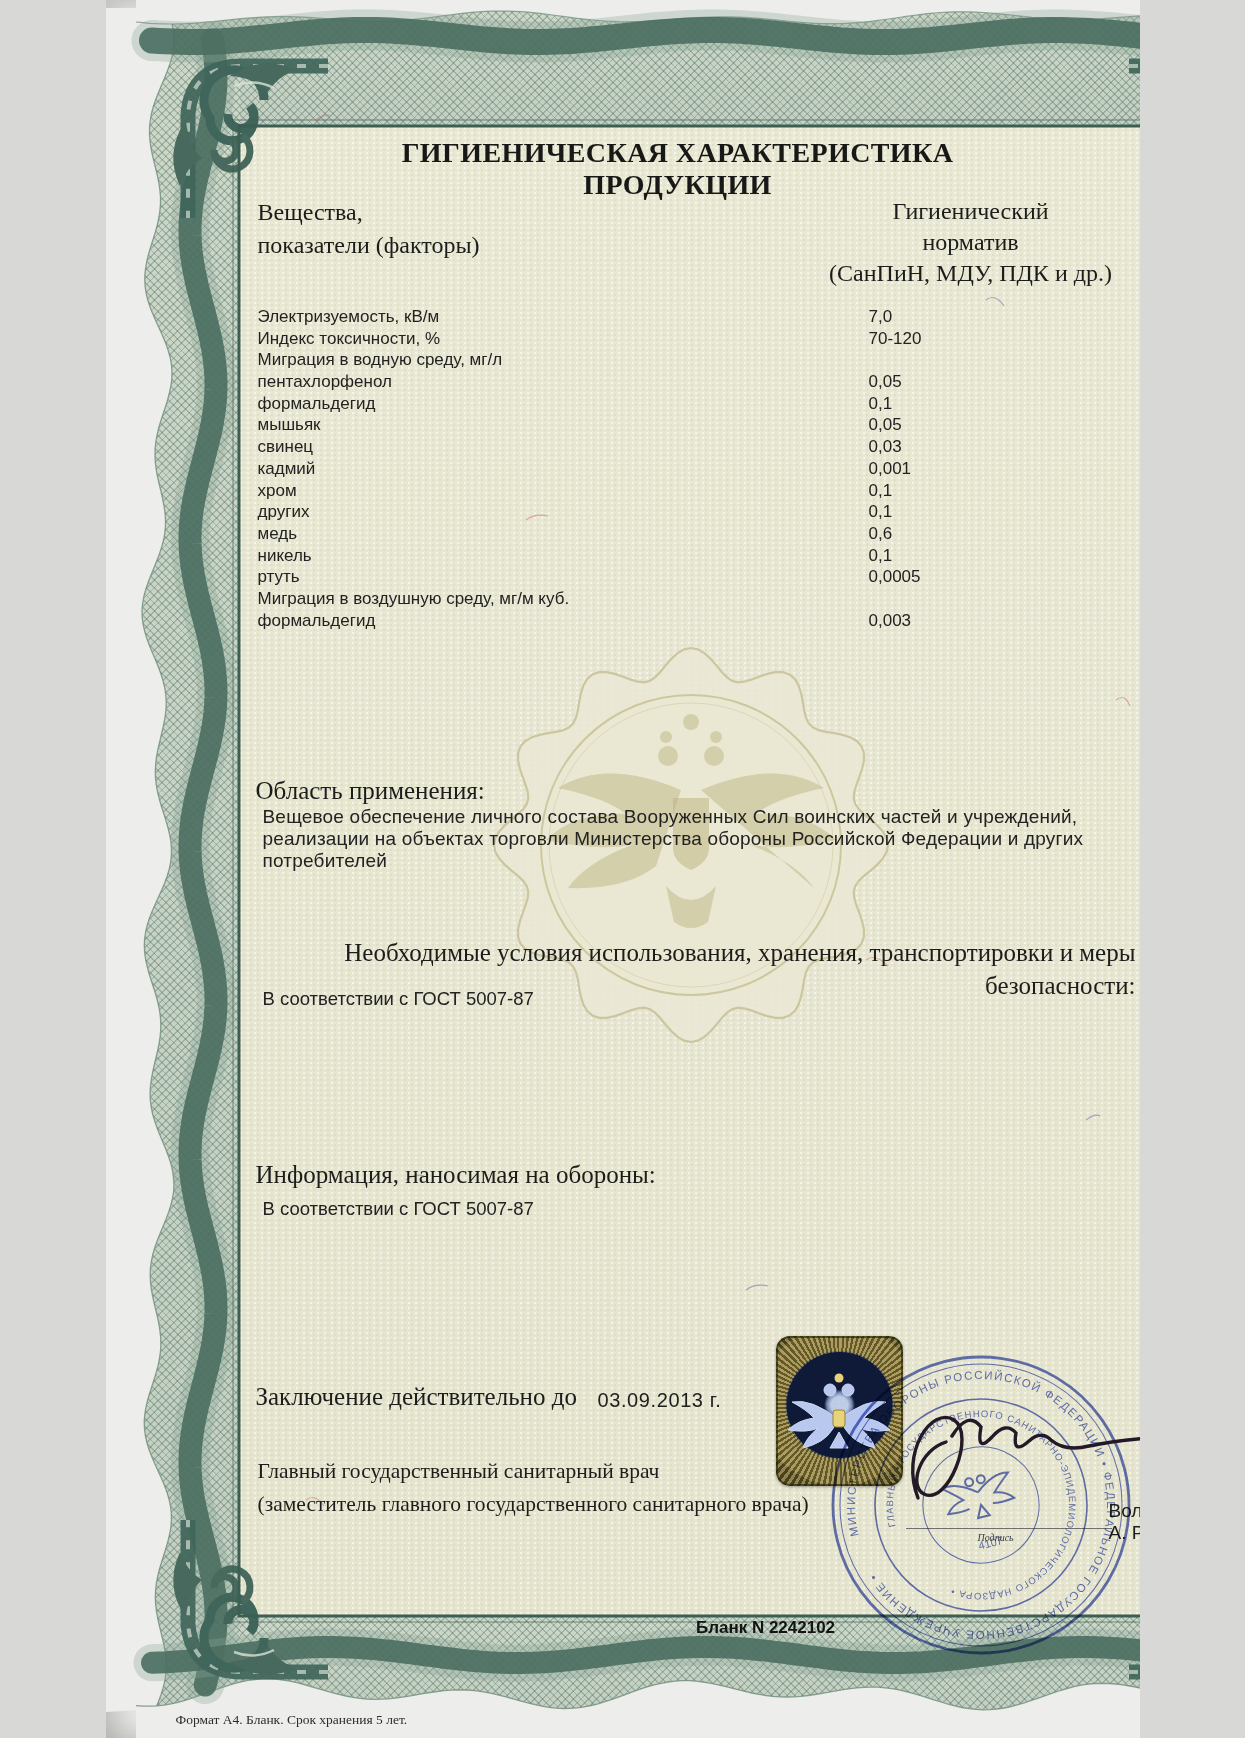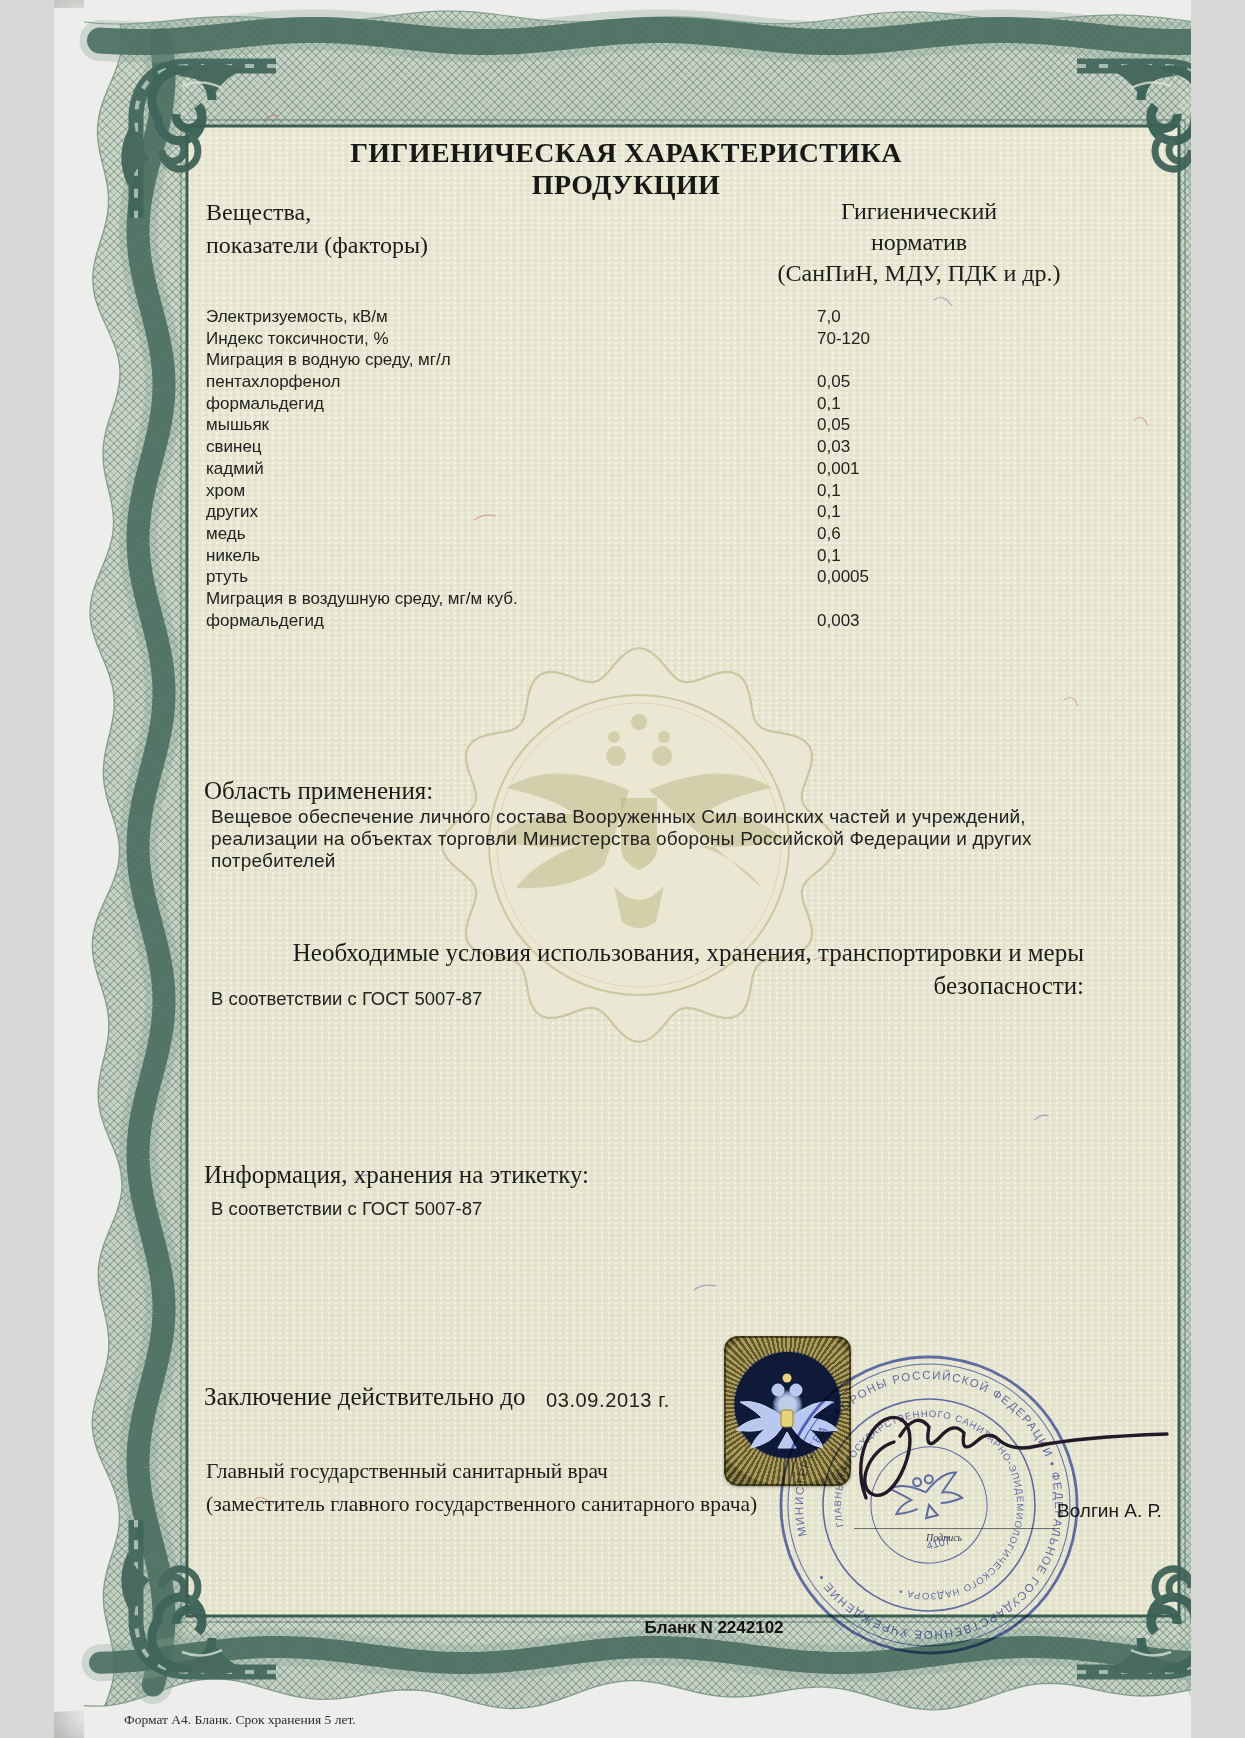--- a/index.html
+++ b/index.html
@@ -1,17 +1,17 @@
 <!DOCTYPE html>
 <html><head>
 <meta charset="utf-8">
 <title>Гигиеническая характеристика продукции</title>
 <style>
   html,body{margin:0;padding:0;background:#d8d8d6;}
-  .page{position:relative;width:1137px;height:1738px;margin:0 auto;overflow:hidden;
+  .page{position:relative;width:1034px;height:1738px;margin:0 auto;overflow:hidden;
         background:linear-gradient(135deg,#f4f4f2 0%,#ededeb 35%,#e6e6e4 100%);
         font-family:"Liberation Serif","DejaVu Serif",serif;color:#1c1c1a;}
   .page::after{content:"";position:absolute;inset:0;pointer-events:none;
         box-shadow:inset 14px 10px 26px rgba(120,120,118,.35), inset -8px -8px 20px rgba(140,140,138,.25);}
   
   .band{position:absolute;z-index:1;
     background:
       repeating-linear-gradient(45deg, rgba(62,97,84,.30) 0 1.3px, transparent 1.3px 5.5px),
       repeating-linear-gradient(135deg, rgba(62,97,84,.30) 0 1.3px, transparent 1.3px 5.5px),
       linear-gradient(#ccd7c8,#c2cfc1);}
@@ -208,21 +208,21 @@
 
     <div class="abs h-app serif">Область применения:</div>
     <div class="abs b-app sans pre">Вещевое обеспечение личного состава Вооруженных Сил воинских частей и учреждений,
 реализации на объектах торговли Министерства обороны Российской Федерации и других
 потребителей</div>
 
     <div class="abs h-cond serif pre">Необходимые условия использования,  хранения,  транспортировки и меры
 безопасности:</div>
     <div class="abs b-cond sans">В соответствии с ГОСТ 5007-87</div>
 
-    <div class="abs h-info serif">Информация,  хранения на этикетку:</div>
+    <div class="abs h-info serif">Информация,  наносимая на обороны:</div>
     <div class="abs b-info sans">В соответствии с ГОСТ 5007-87</div>
 
     <div class="abs v-label serif">Заключение действительно до</div>
     <div class="abs v-date sans">03.09.2013 г.</div>
 
     <div class="abs sig-pos serif pre">Главный государственный санитарный врач
 (заместитель главного государственного санитарного врача)</div>
     <div class="abs sig-line"></div>
     <div class="abs sig-name sans">Волгин А. Р.</div>
     <div class="abs sig-cap serif">Подпись</div>

